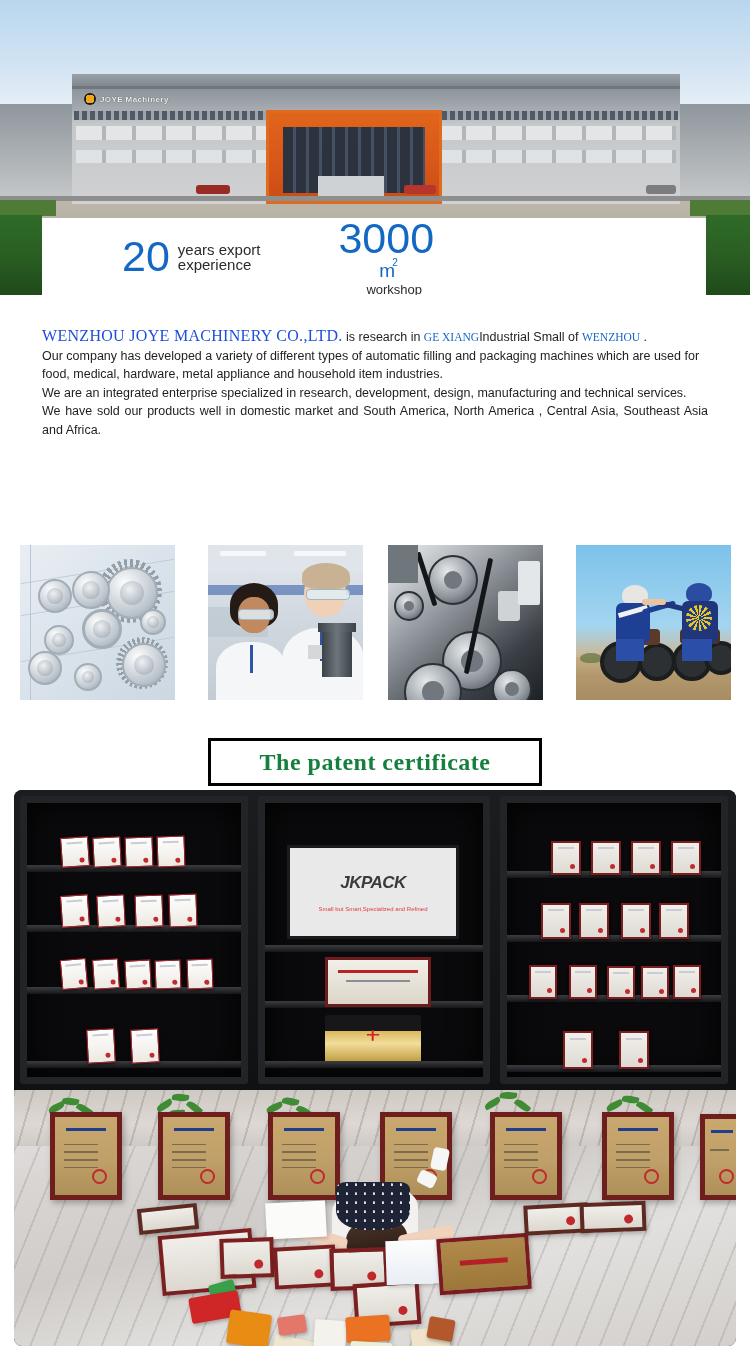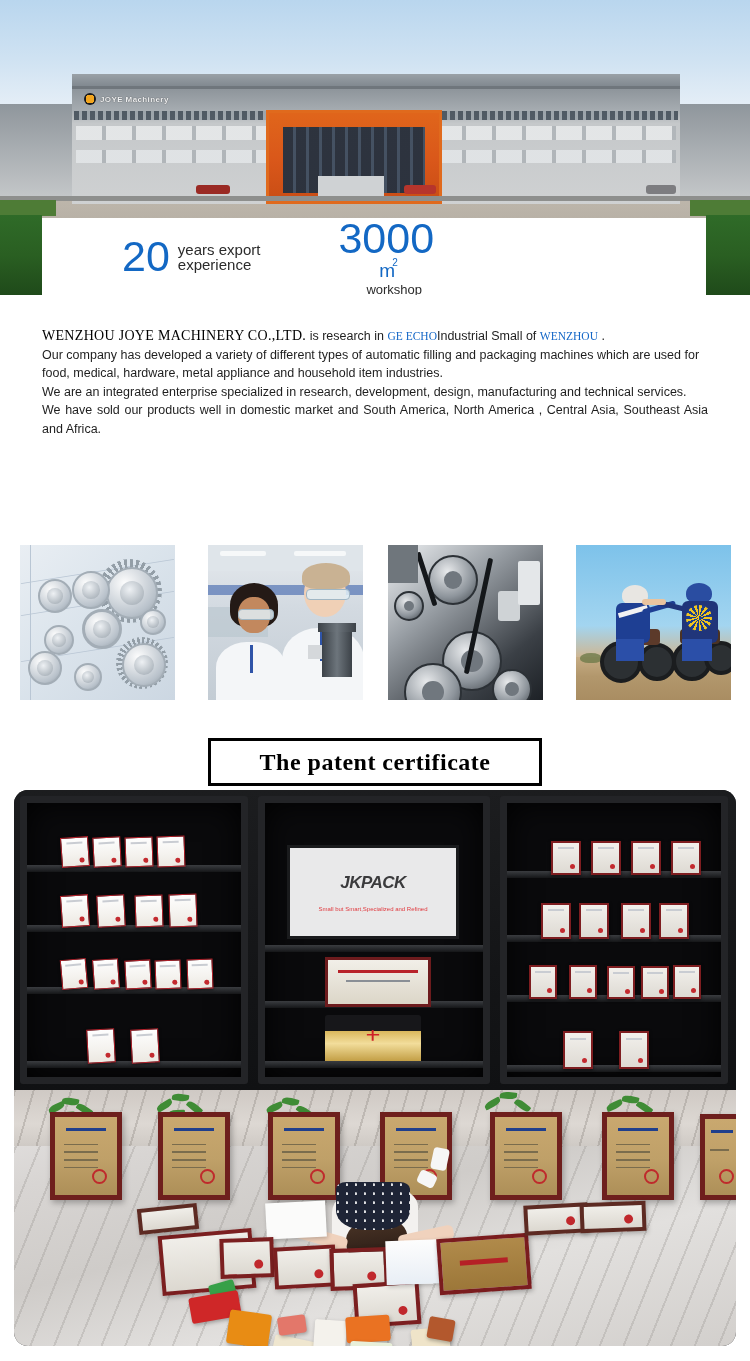--- a/index.html
+++ b/index.html
@@ -66,21 +66,21 @@
   .stat2 .num{font-size:43px;}
   .unit{font-size:19px;color:#1368c4;margin-left:2px;position:relative;}
   .unit sup{font-size:10px;position:absolute;top:-3px;left:13px;}
   .ws{font-size:13px;color:#2b2b2b;margin-left:16px;}
 
   
   .desc{position:absolute;left:42px;top:327px;width:666px;font-size:12.5px;color:#1e1e1e;
         line-height:18.6px;}
   .desc p{margin:0;}
   .desc .just{text-align:justify;}
-  .cn-name{color:#000000;font-family:"Liberation Serif",serif;font-size:14px;letter-spacing:.3px;}
+  .cn-name{color:#1d4ed8;font-family:"Liberation Serif",serif;font-size:16px;letter-spacing:.3px;}
   .cn-blue{color:#1467c7;font-family:"Liberation Serif",serif;font-size:11.5px;}
   .num-blue{color:#1467c7;font-family:"Liberation Serif",serif;font-size:14px;}
 
   
   .thumbs{position:absolute;left:0;top:545px;width:750px;height:155px;}
   .thumb{position:absolute;top:0;width:155px;height:155px;overflow:hidden;}
   .thumb.t1{left:20px;}
   .thumb.t2{left:208px;}
   .thumb.t3{left:388px;}
   .thumb.t4{left:576px;}
@@ -126,25 +126,25 @@
   .rider .arm{position:absolute;height:5px;border-radius:3px;}
   .wheel{position:absolute;border-radius:50%;border:4px solid #1b1d1f;background:#2c3033;}
   .sunburst{position:absolute;border-radius:50%;
       background:repeating-conic-gradient(#f0c420 0deg 14deg,#1b3f8f 14deg 28deg);}
 
   
   .patent-box{position:absolute;left:208px;top:738px;width:334px;height:48px;
       border:3px solid #000;background:#fff;box-sizing:border-box;
       display:flex;align-items:center;justify-content:center;}
   .patent-box span{font-family:"Liberation Serif",serif;font-weight:bold;font-size:24px;
-      color:#000000;letter-spacing:.5px;}
+      color:#15803d;letter-spacing:.5px;}
 
   
   .photo{position:absolute;left:14px;top:790px;width:722px;height:556px;
-      border-radius:14px;overflow:hidden;background:#101012;}
+      border-radius:8px;overflow:hidden;background:#101012;}
   .cab-wall{position:absolute;left:0;top:0;width:100%;height:300px;
       background:linear-gradient(180deg,#1c1d1f 0%,#141517 60%,#101113 100%);}
   .cab{position:absolute;top:6px;height:288px;background:#0a0a0c;
       border:7px solid #232427;border-radius:3px;box-sizing:border-box;
       box-shadow:inset 0 0 32px rgba(0,0,0,.95);}
   .cab.left{left:6px;width:228px;}
   .cab.mid{left:244px;width:232px;}
   .cab.right{left:486px;width:228px;}
   .shelf{position:absolute;left:0;width:100%;height:7px;
       background:linear-gradient(180deg,#3a3c40 0%,#26282b 55%,#151618 100%);}
@@ -279,21 +279,21 @@
           <span>m</span><sup>2</sup>
         </span>
         <span class="ws">workshop</span>
       </div>
     </div>
   </div>
 </div>
 
 <div class="desc">
   <p>
-    <span class="cn-name">WENZHOU  JOYE MACHINERY CO.,LTD.</span><span> is research in</span>&nbsp;<span class="cn-blue">GE ECHO</span><span>Industrial Small of</span>&nbsp;<span class="cn-blue">WENZHOU</span>&nbsp;<span>.</span>
+    <span class="cn-name">WENZHOU  JOYE MACHINERY CO.,LTD.</span><span> is research in</span>&nbsp;<span class="cn-blue">GE XIANG</span><span>Industrial Small of</span>&nbsp;<span class="cn-blue">WENZHOU</span>&nbsp;<span>.</span>
   </p>
   <p>Our company has developed a variety of different types of automatic filling and packaging machines which are used for food, medical, hardware, metal appliance and household item industries.</p>
   <p>We are an integrated enterprise specialized in research, development, design, manufacturing and technical services.</p>
   <p class="just">
     <span>We have sold our products well in domestic market and</span>&nbsp;<span>South America, North America , Central Asia, Southeast Asia and Africa.</span>
   </p>
 </div>
 
 <div class="thumbs">
 

